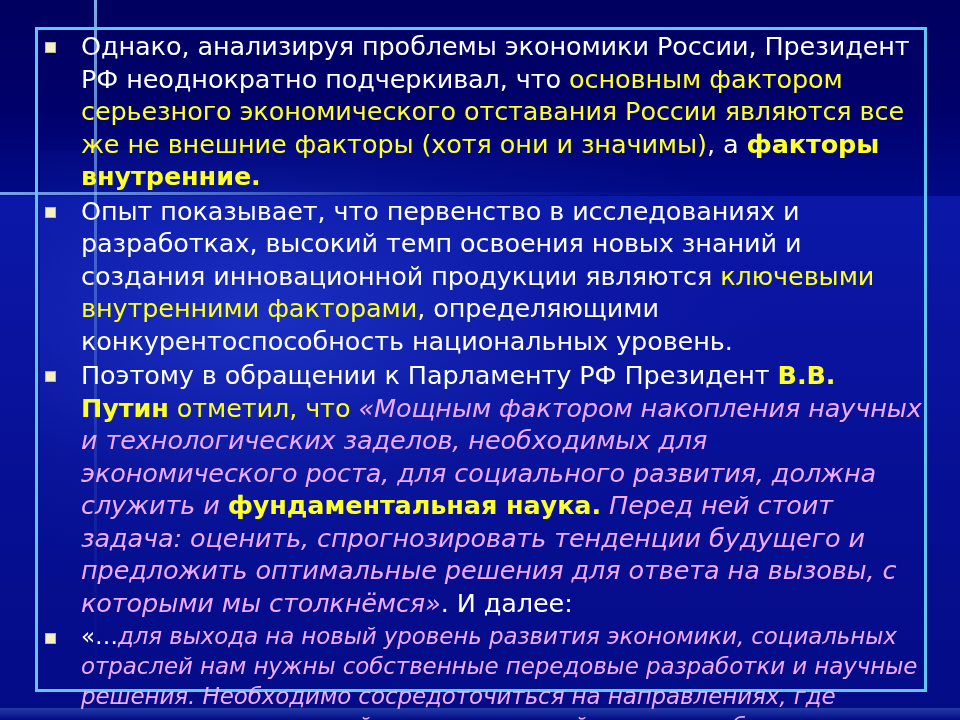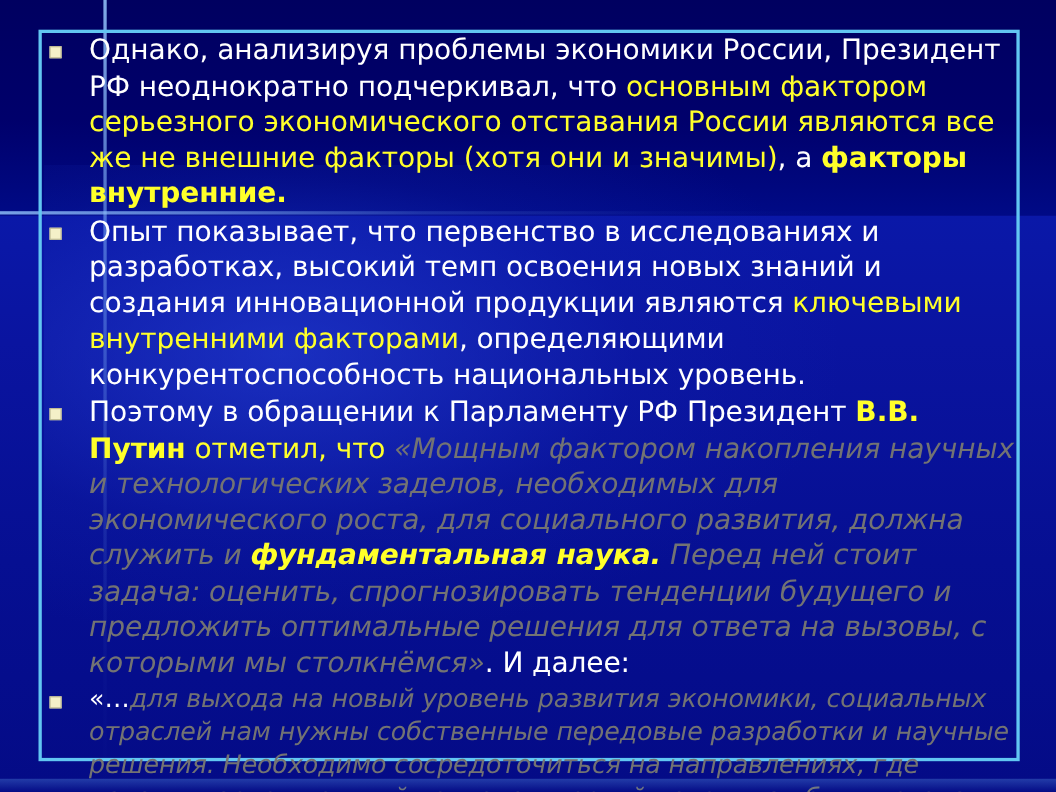--- a/index.html
+++ b/index.html
@@ -104,22 +104,22 @@
     letter-spacing: -0.1px;
     text-align: left;
   }
   .bullet-text.small {
     font-size: 23px;
     line-height: 30px;
   }
 
   .hl { color: #ffff2a; }
   .hl-b { color: #ffff2a; font-weight: bold; }
-  .q-italic { color: #737373; font-style: italic; }
-  .q-italic-b { color: #ffff2a; font-style: italic; font-weight: bold; }
+  .q-italic { color: #f0abfc; font-style: italic; }
+  .q-italic-b { color: #ffff2a; font-weight: bold; }
   .plain { color: #ffffff; }
 
   
   .bottom-edge {
     position: absolute;
     left: 0; bottom: 0;
     width: 960px; height: 12px;
     background: linear-gradient(180deg, rgba(90,150,230,0.35) 0%, rgba(20,40,150,0.0) 100%);
   }
 </style>

